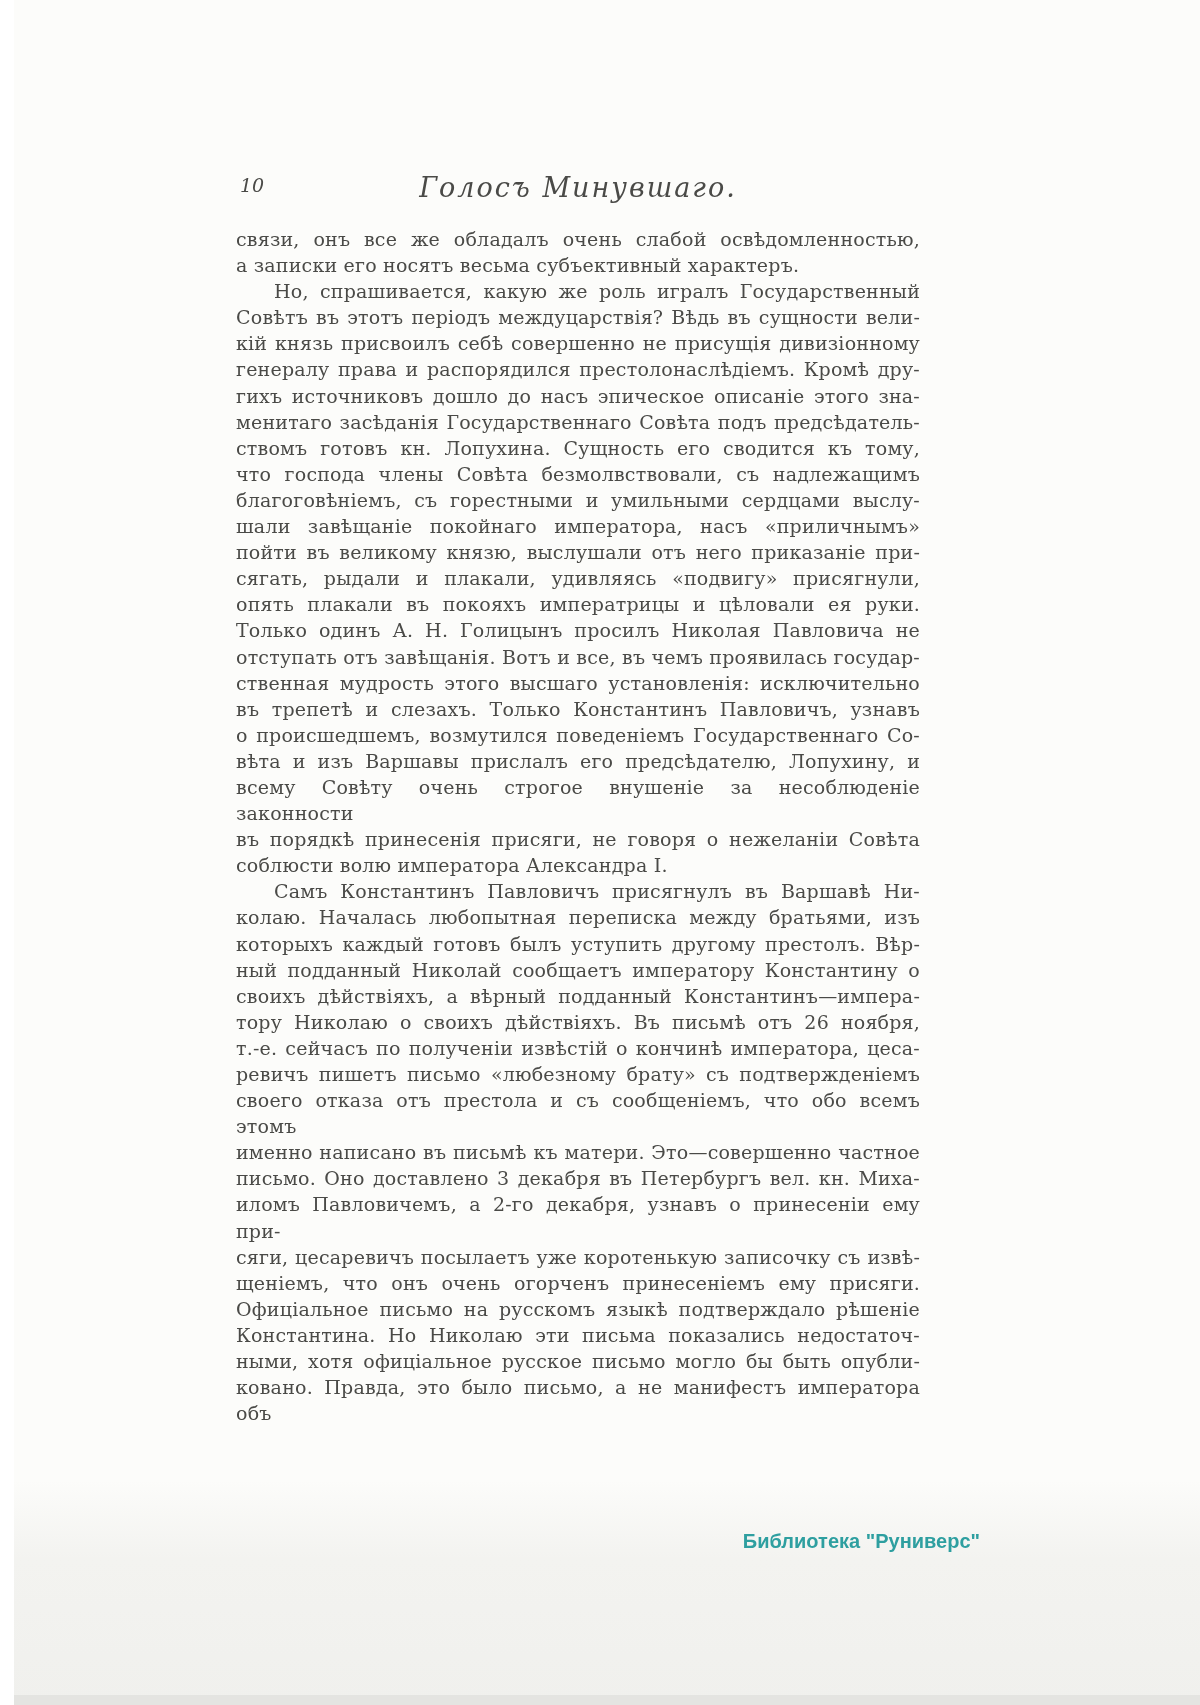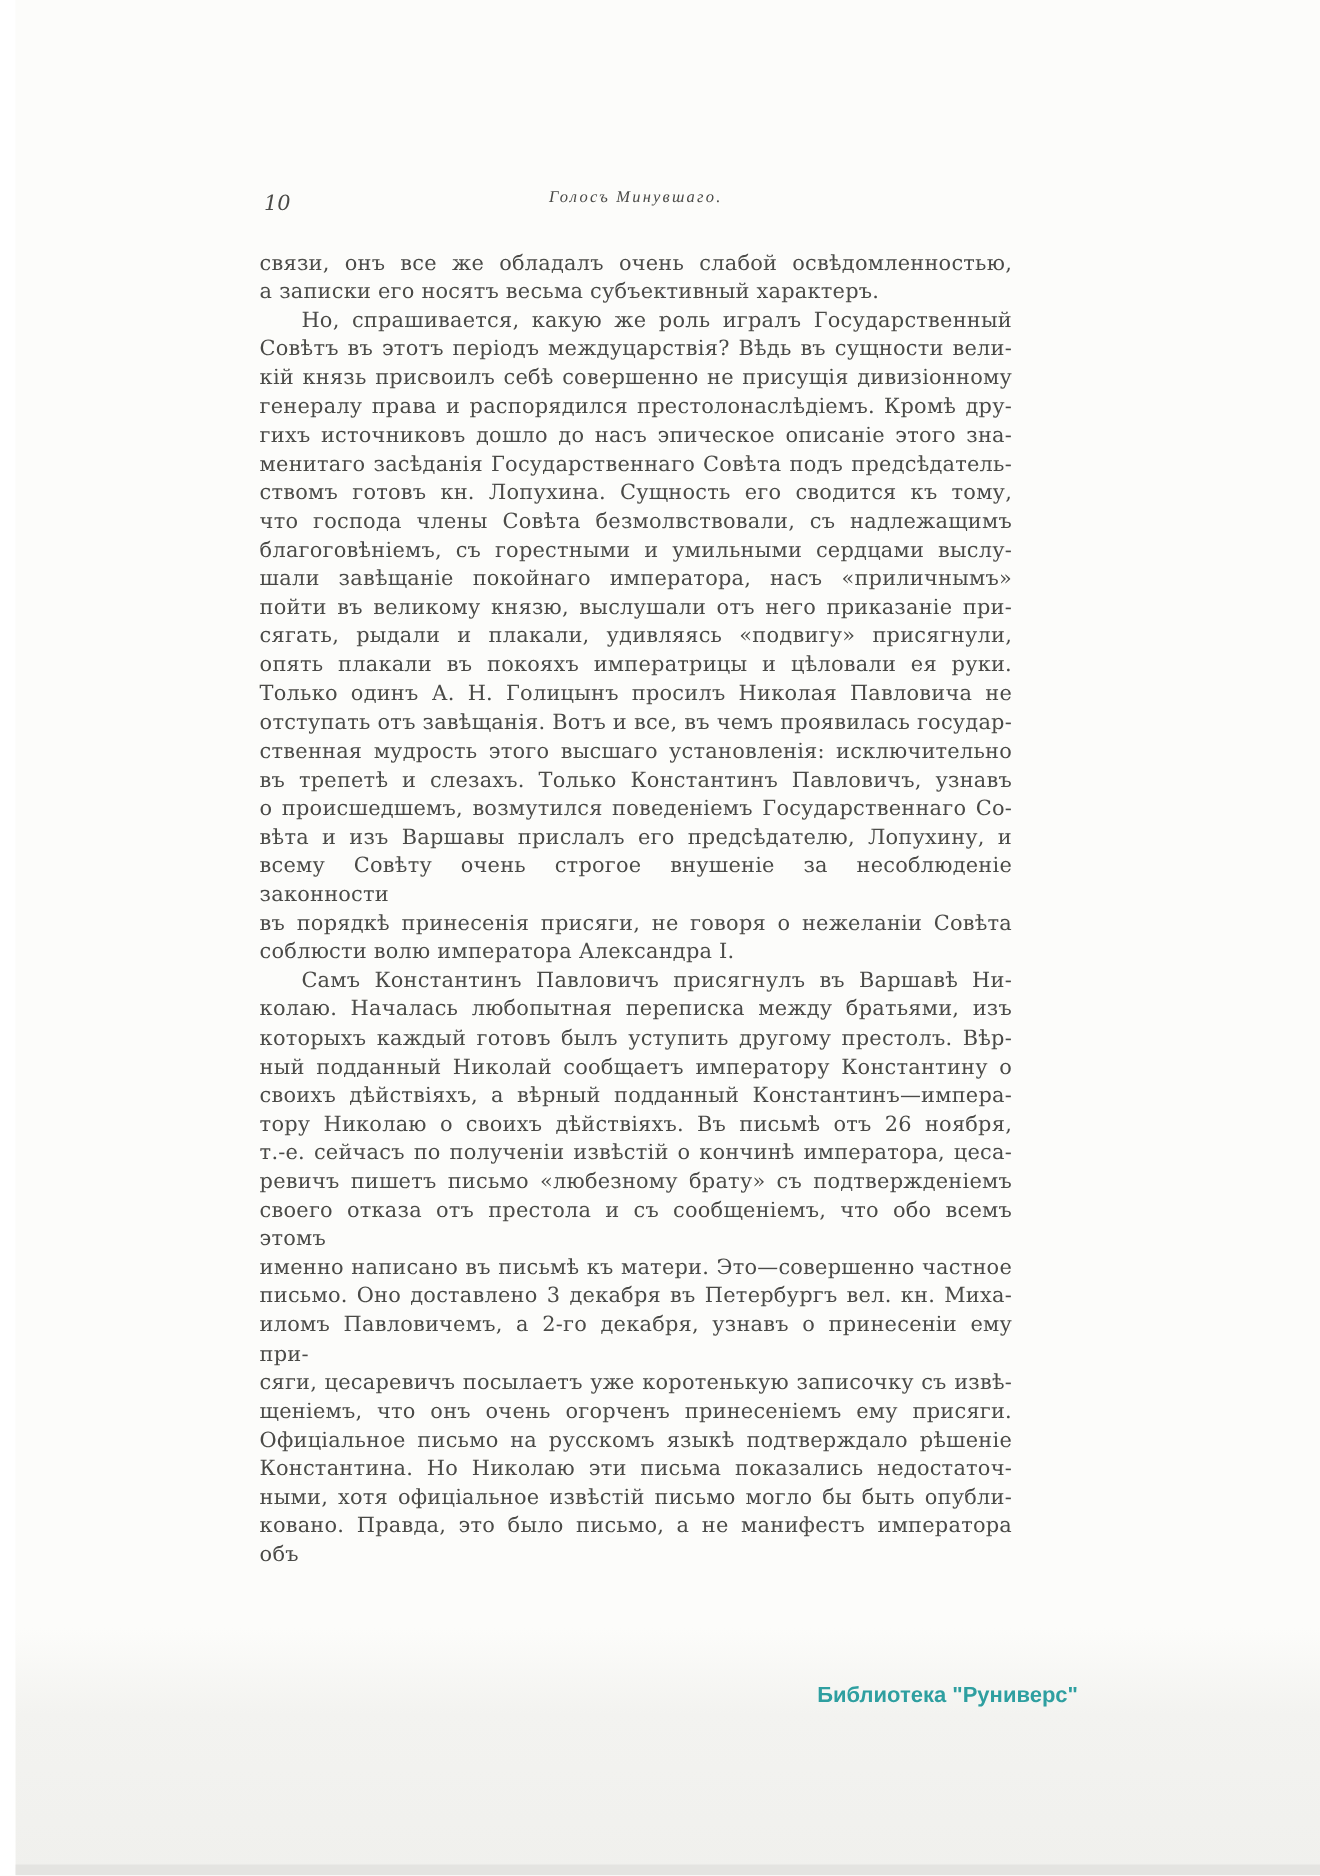--- a/index.html
+++ b/index.html
@@ -36,23 +36,22 @@
     position: absolute;
     left: 4px;
     top: 2px;
     font-style: italic;
     font-size: 19px;
   }
   .header-title {
     display: block;
     text-align: center;
     font-style: italic;
-    font-size: 15px;
+    font-size: 27px;
     letter-spacing: 2px;
-    font-family: Liberation Serif, serif;
   }
   .body-text {
     position: absolute;
     top: 226px;
     left: 222px;
     width: 684px;
     font-size: 19px;
     line-height: 26.1px;
     letter-spacing: 0.2px;
   }
@@ -131,20 +130,20 @@
         <div class="line">т.-е. сейчасъ по полученіи извѣстій о кончинѣ императора, цеса-</div>
         <div class="line">ревичъ пишетъ письмо «любезному брату» съ подтвержденіемъ</div>
         <div class="line">своего отказа отъ престола и съ сообщеніемъ, что обо всемъ этомъ</div>
         <div class="line">именно написано въ письмѣ къ матери. Это—совершенно частное</div>
         <div class="line">письмо. Оно доставлено 3 декабря въ Петербургъ вел. кн. Миха-</div>
         <div class="line">иломъ Павловичемъ, а 2-го декабря, узнавъ о принесеніи ему при-</div>
         <div class="line">сяги, цесаревичъ посылаетъ уже коротенькую записочку съ извѣ-</div>
         <div class="line">щеніемъ, что онъ очень огорченъ принесеніемъ ему присяги.</div>
         <div class="line">Офиціальное письмо на русскомъ языкѣ подтверждало рѣшеніе</div>
         <div class="line">Константина. Но Николаю эти письма показались недостаточ-</div>
-        <div class="line">ными, хотя офиціальное извѣстій письмо могло бы быть опубли-</div>
+        <div class="line">ными, хотя офиціальное русское письмо могло бы быть опубли-</div>
         <div class="line">ковано. Правда, это было письмо, а не манифестъ императора объ</div>
       </div>
   </div>
 
   <div class="watermark">Библиотека "Руниверс"</div>
 
 </div>
 
 </body></html>

